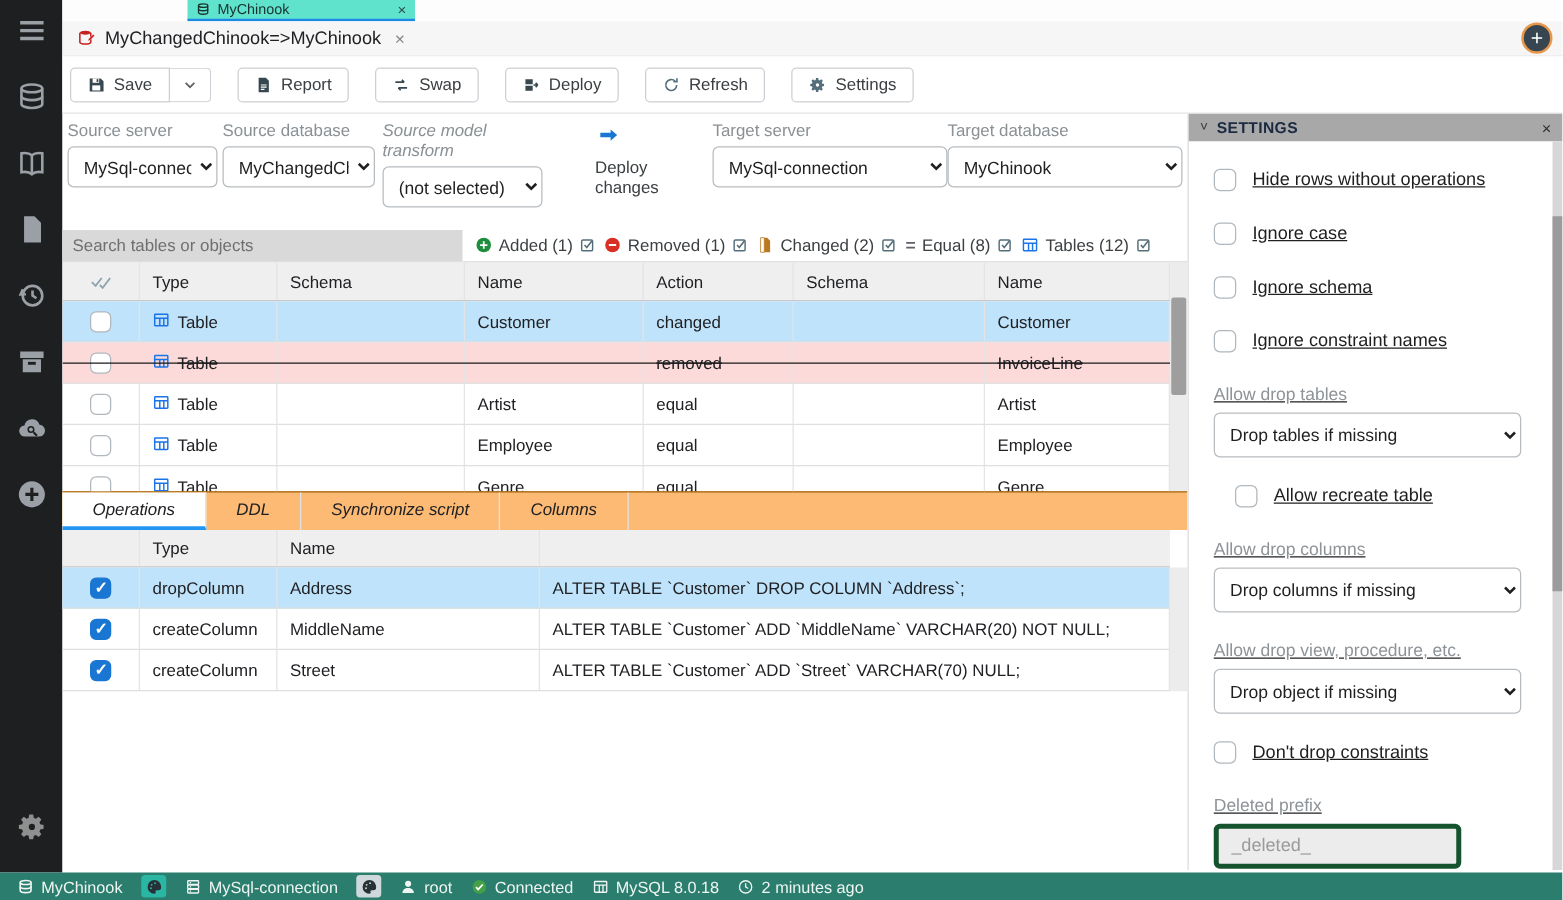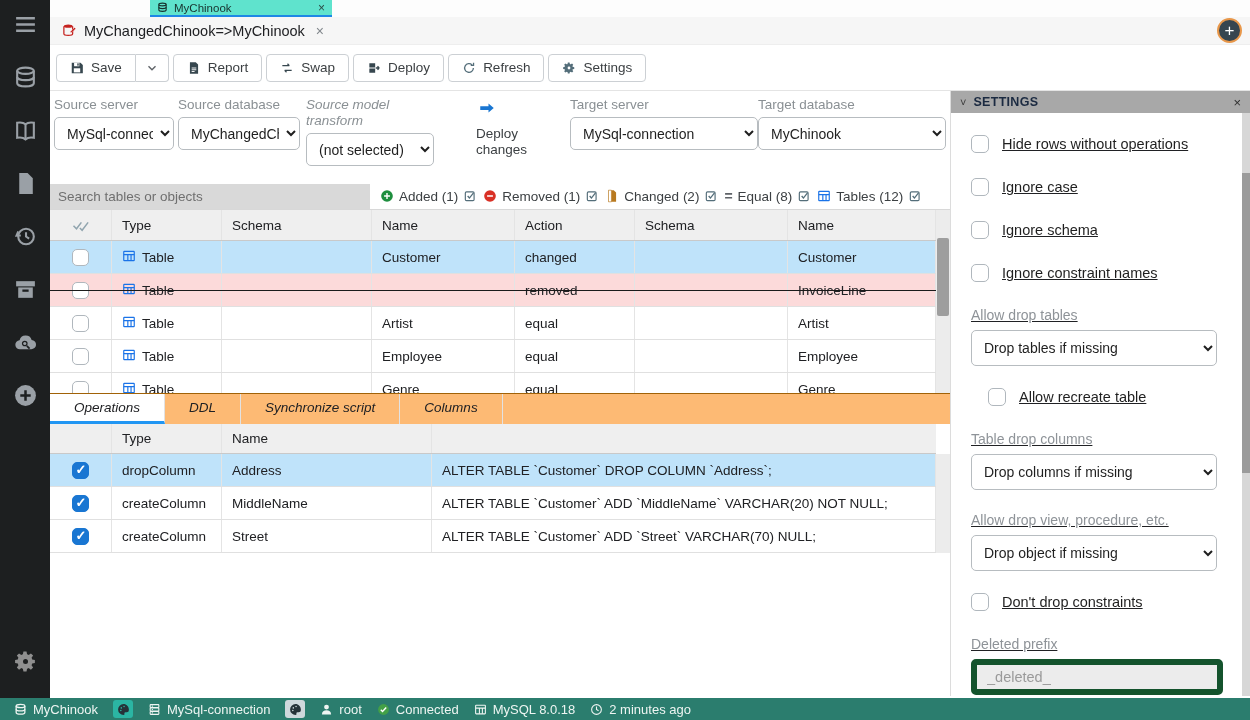--- a/index.html
+++ b/index.html
@@ -18,21 +18,21 @@
 
   .tabstrip1 { height:17px; background:#fdfdfd; position:relative; }
   .group-tab { position:absolute; left:100px; top:0; width:182px; height:17px; background:#5fe3cd; border-bottom:2px solid #1e88e5; display:flex; align-items:center; padding:0 7px; gap:6px; font-size:11.5px; color:#17322e; cursor:pointer; }
   .group-tab .tab-close { margin-left:auto; font-size:12px; color:#2d4b46; }
 
   .tabstrip2 { height:28px; background:#f6f6f6; display:flex; align-items:center; padding-left:12px; position:relative; border-bottom:1px solid #eee; }
   .doc-tab { display:flex; align-items:center; gap:7px; font-size:14.5px; color:#202124; cursor:pointer; }
   .doc-tab .tab-close { color:#80868b; font-size:14px; margin-left:4px; }
   .plus-btn { position:absolute; right:8px; top:1px; width:25px; height:25px; border-radius:50%; background:#36454f; border:2px solid #e8974a; color:#fff; display:flex; align-items:center; justify-content:center; font-size:17px; line-height:1; cursor:pointer; }
 
-  .toolbar { height:45px; display:flex; align-items:center; gap:4px; padding-left:6px; background:#fff; }
+  .toolbar { height:45px; display:flex; align-items:center; gap:21px; padding-left:6px; background:#fff; }
   .tbtn { display:inline-flex; align-items:center; gap:7px; height:28px; padding:0 13px; background:#fff; border:1px solid #ccd0d4; border-radius:4px; font-size:13.5px; color:#3c4043; cursor:pointer; }
   .tbtn svg { width:14px; height:14px; }
   .split { display:inline-flex; }
   .split .tbtn:first-child { border-radius:4px 0 0 4px; }
   .split .tbtn:last-child { border-radius:0 4px 4px 0; border-left:none; padding:0 9px; }
 
   .content { display:flex; height:606px; border-top:1px solid #e4e4e4; }
   .main-pane { width:900px; position:relative; }
   .settings-pane { width:300px; border-left:1px solid #dcdcdc; position:relative; background:#fff; }
 
@@ -86,21 +86,21 @@
   .settings-title { font-size:12.5px; font-weight:bold; color:#1b2a41; letter-spacing:.3px; }
   .settings-close { margin-left:auto; color:#2f2f2f; font-size:13px; cursor:pointer; }
   .chev { color:#3a3a3a; font-size:11px; cursor:pointer; }
   .settings-body { padding:22px 0 0 20px; position:relative;text-decoration:underline; }
   .set-check { display:flex; align-items:center; gap:13px; font-size:14.5px; color:#1f1f1f; margin-bottom:25px; cursor:pointer; }
   .set-check .cb { width:18px; height:18px; }
   .set-label { color:#8e9398; font-size:14px; margin:2px 0 7px; }
   .set-select { width:246px; height:36px; }
   .set-group { margin-bottom:22px; }
   .indent { margin-left:17px; }
-  .set-input { width:252px; height:36px; border:6px solid #14532d; border-radius:5px; background:#ececec; color:#9a9a9a; font-size:14.5px; padding-left:10px; font-family:"Liberation Sans",sans-serif; }
+  .set-input { width:198px; height:36px; border:4px solid #14532d; border-radius:5px; background:#ececec; color:#9a9a9a; font-size:14.5px; padding-left:10px; font-family:"Liberation Sans",sans-serif; }
   .settings-scroll { position:absolute; right:0; top:22px; bottom:0; width:8px; background:#d7d7d7; cursor:pointer; }
   .settings-thumb { position:absolute; left:0; right:0; top:60px; height:300px; background:#9b9b9b; cursor:grab; }
 
   
   .deploy-block { position:absolute; left:426px; top:8px; width:80px; }
   .deploy-text { color:#3c4043; font-size:13.5px; line-height:16px; margin-top:6px; }
 
   
   #statusbar { position:absolute; left:0; right:0; bottom:0; height:22px; background:#2b7d6e; display:flex; align-items:center; gap:15px; padding-left:14px; color:#eef5f2; font-size:13px; }
   .sb-item { display:flex; align-items:center; gap:6px; cursor:pointer; }
@@ -532,21 +532,21 @@
             <option>Drop tables if missing</option>
           </select>
         </div>
 
         <label class="set-check indent">
           <input type="checkbox" class="cb" style="">
           <span>Allow recreate table</span>
         </label>
 
         <div class="set-group">
-          <div class="set-label">Table drop columns</div>
+          <div class="set-label">Allow drop columns</div>
           <select class="set-select">
             <option>Drop columns if missing</option>
           </select>
         </div>
 
         <div class="set-group">
           <div class="set-label">Allow drop view, procedure, etc.</div>
           <select class="set-select">
             <option>Drop object if missing</option>
           </select>

